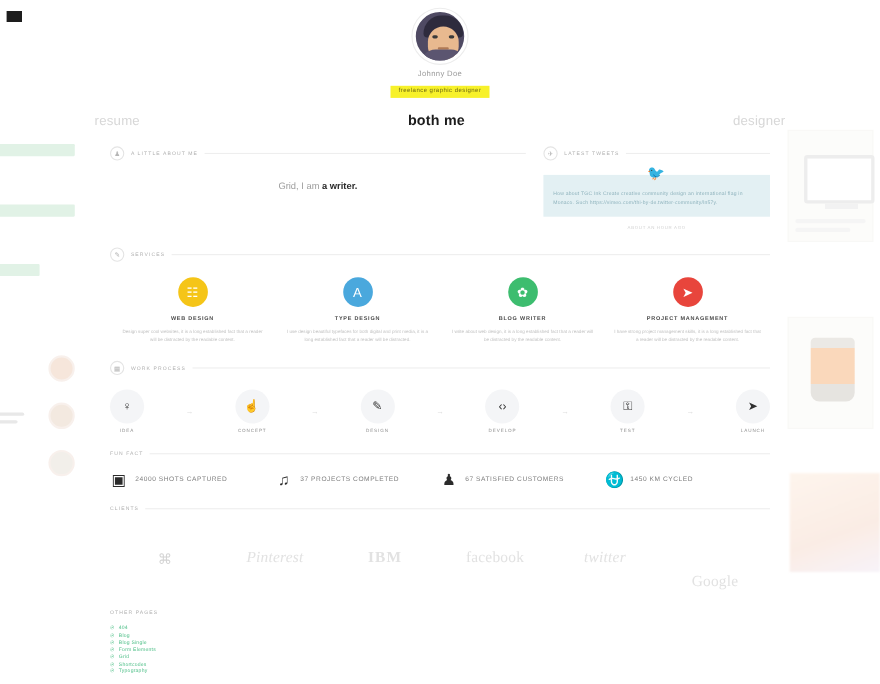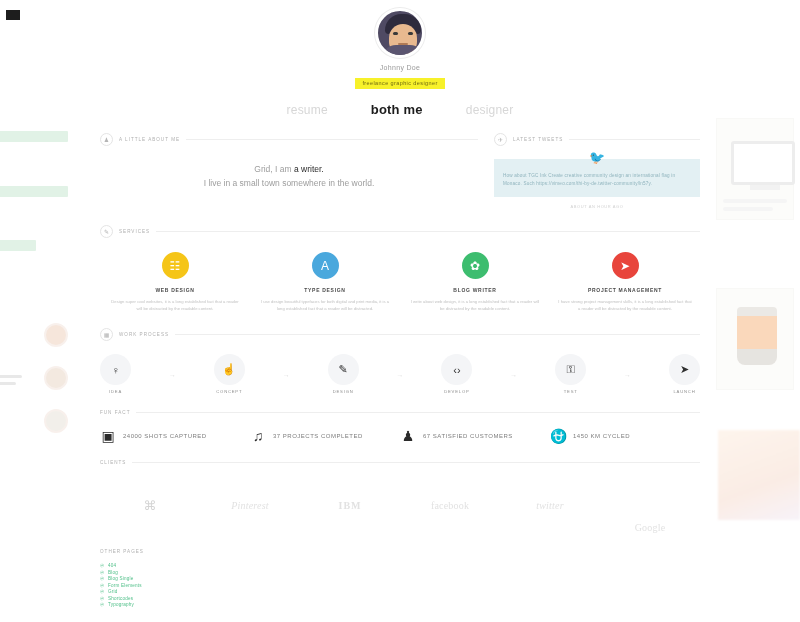--- a/index.html
+++ b/index.html
@@ -50,41 +50,41 @@
   .av-face{ position:absolute; left:11px; top:13px; width:28px; height:30px; border-radius:14px 14px 12px 12px; background:#e8b98f; }
   .av-eyeL,.av-eyeR{ position:absolute; top:21px; width:5px; height:3px; background:#3a3a3a; border-radius:2px; }
   .av-eyeL{ left:15px; } .av-eyeR{ left:30px; }
   .av-mouth{ position:absolute; left:20px; top:32px; width:10px; height:2px; background:#b07a55; border-radius:2px; }
   .av-body{ position:absolute; left:4px; bottom:-6px; width:42px; height:16px; border-radius:14px 14px 0 0; background:#5b5570; }
 
   .name{ margin-top:6px; font-size:7px; color:#9a9a9a; letter-spacing:.3px; }
   .role{ display:inline-block; margin-top:3px; padding:2px 7px 3px; background:#f7f12a;
          font-size:5.5px; color:#6f6a10; letter-spacing:.4px; }
 
-  .nav{ margin-top:13px; display:flex; justify-content:center; align-items:baseline; gap:43px; }
+  .nav{ margin-top:13px; display:flex; justify-content:space-between; align-items:baseline; gap:60px; }
   .nav a{ text-decoration:none; font-size:12px; color:#d7d7d7; letter-spacing:.2px; }
   .nav a.active{ color:#1c1c1c; font-weight:bold; font-size:13px; }
 
   
   .sec-head{ display:flex; align-items:center; gap:6px; margin-top:16px; }
   .sec-head .bubble{ width:13px; height:13px; border-radius:50%; border:1px solid #e4e4e4;
                      display:flex; align-items:center; justify-content:center; font-size:6px; color:#b5b5b5; flex:0 0 auto;}
   .sec-head .label{ font-size:4.6px; letter-spacing:1px; color:#b0b0b0; text-transform:uppercase; white-space:nowrap; }
   .sec-head .rule{ flex:1; height:1px; background:#eeeeee; }
 
   .body{ padding:0 14px 20px; }
 
   
   .about-row{ display:flex; gap:16px; }
   .about-left{ flex:1 1 0; min-width:0; }
   .about-right{ width:206px; flex:0 0 206px; }
 
   .intro{ text-align:center; padding:16px 4px 2px; }
   .intro p{ font-size:8.5px; line-height:14px; color:#9d9d9d; }
-  .intro b{ color:#2a2a2a; font-weight:normal; }
+  .intro b{ color:#2a2a2a; font-weight:bold; }
 
   
   .tw-box{ margin-top:13px; background:#e3f0f3; padding:13px 9px 9px; position:relative; text-align:center; }
   .tw-bird{ position:absolute; left:50%; top:-9px; transform:translateX(-50%); color:#1da1f2; font-size:13px; }
   .tw-text{ font-size:4.6px; line-height:8px; color:#8fb3bd; letter-spacing:.2px; text-align:left; }
   .tw-time{ margin-top:7px; font-size:4px; color:#d2d2d2; letter-spacing:.6px; text-align:center; }
 
   
   .services{ display:flex; margin-top:14px; }
   .svc{ flex:1; text-align:center; padding:0 8px; }
@@ -102,21 +102,21 @@
   .arrow{ flex:1; text-align:center; color:#dedede; font-size:7px; }
 
   
   .facts{ display:flex; margin-top:13px; }
   .fact{ flex:1; display:flex; align-items:center; gap:7px; }
   .fact .fi{ font-size:14px; color:#2b2b2b; width:16px; text-align:center; }
   .fact .fl{ font-size:6px; letter-spacing:.5px; color:#7e7e7e; }
 
   
   .clients{ display:flex; align-items:center; margin-top:13px; }
-  .client{ flex:1; text-align:center; font-size:10px; color:#e2e2e2; letter-spacing:.2px; }
+  .client{ flex:1; text-align:center; font-size:14px; color:#e2e2e2; letter-spacing:.2px; }
   .client.apple{ font-size:13px; color:#d4d4d4; }
   .client.ibm{ font-family:"Liberation Serif", serif; font-weight:bold; letter-spacing:1px; }
   .client.pinterest{ font-family:"Liberation Serif", serif; font-style:italic; }
   .client.fb{ font-family:"Liberation Serif", serif; }
   .client.tw{ font-family:"Liberation Serif", serif; font-style:italic; }
   .client.goog{ font-family:"Liberation Serif", serif;margin-top:44px; }
 
   
   .pages{ margin-top:9px; }
   .pages li{ list-style:none; display:flex; align-items:center; gap:4px; margin-bottom:1.5px; }
@@ -179,21 +179,20 @@
       <div class="about-row">
 
         <div class="about-left">
           <div class="sec-head">
             <span class="bubble">♟</span>
             <span class="label">A LITTLE ABOUT ME</span>
             <span class="rule"></span>
           </div>
           <div class="intro">
             <p><span>Grid, I am </span><b>a writer.</b></p>
-            <p>I live in a small town somewhere in the world.</p>
           </div>
         </div>
 
         <div class="about-right">
           <div class="sec-head">
             <span class="bubble">✈</span>
             <span class="label">LATEST TWEETS</span>
             <span class="rule"></span>
           </div>
           <div class="tw-box">

